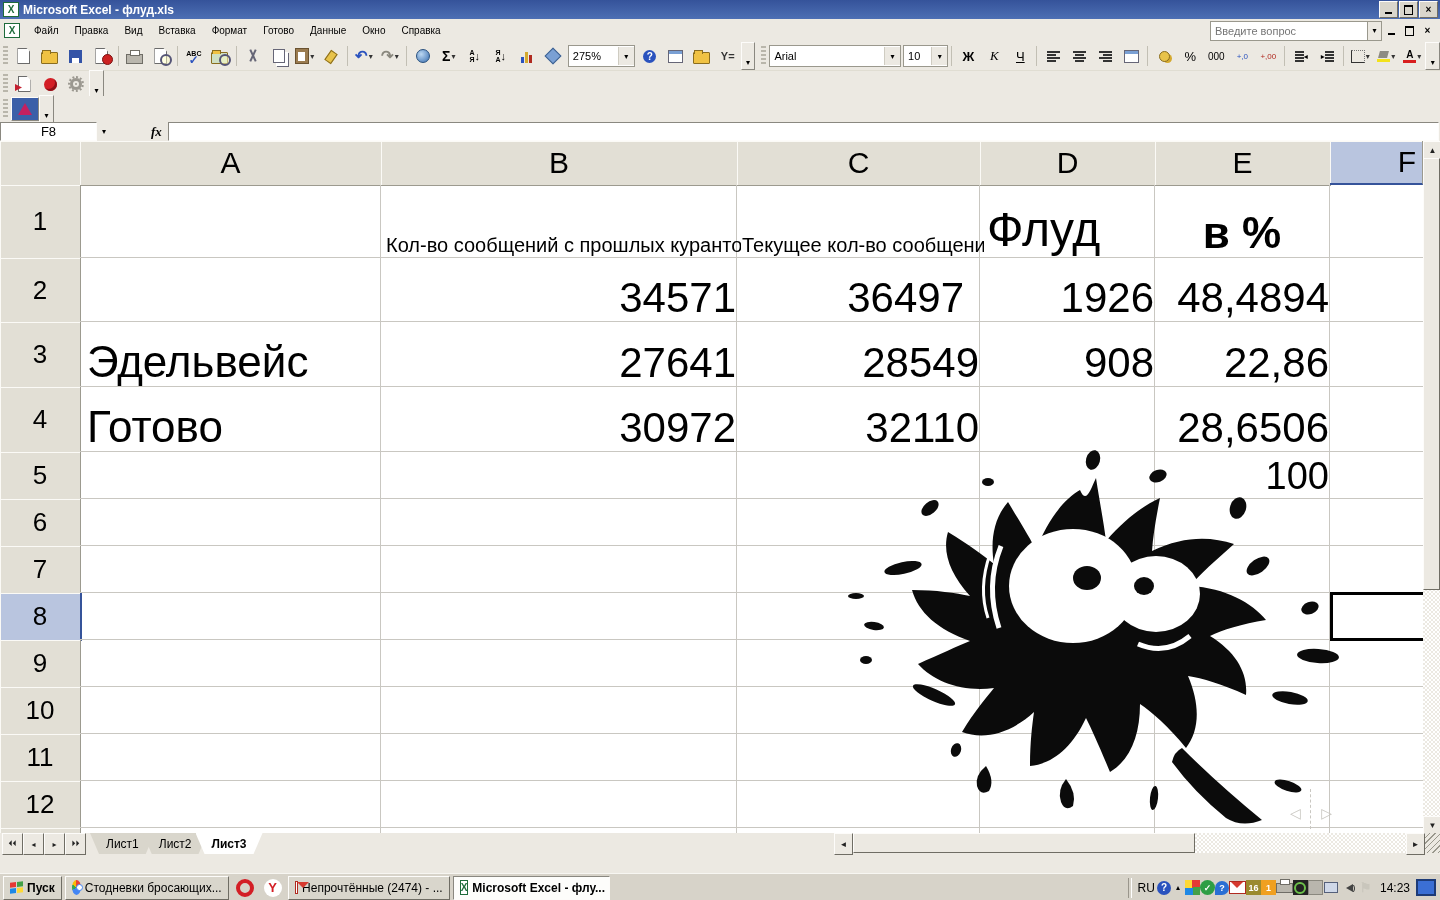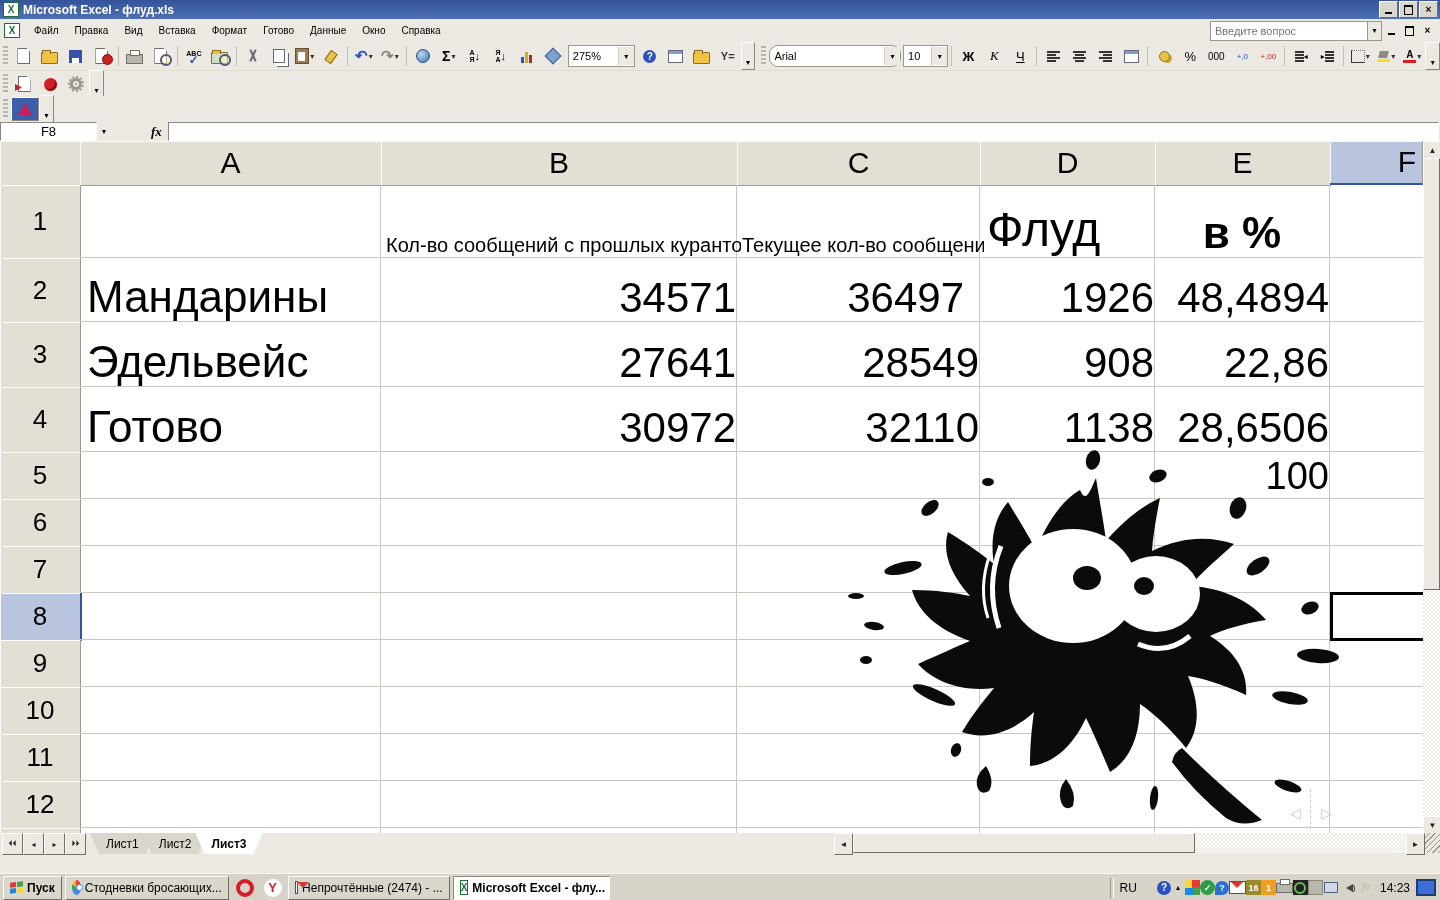--- a/index.html
+++ b/index.html
@@ -258,21 +258,21 @@
     <span class="tbtn">
         <span class="winico"></span>
       </span>
     <span class="tbtn">
         <span class="folder"></span>
       </span>
     <span class="tbtn" style="font-weight:bold;color:#333;">Y=</span>
     <span class="ovf raised2">▾</span>
 
     <span class="grip" style="margin-left:6px;"></span>
-    <span class="combo" style="width:128px;border-radius:9px;">
+    <span class="combo" style="width:128px;">
       <span>Arial</span>
         <span class="combobtn">▾</span>
       </span>
     <span class="combo" style="width:40px;margin-left:2px;">
       <span>10</span>
         <span class="combobtn">▾</span>
       </span>
     <span class="tsep"></span>
     <span class="tbtn" style="font-weight:bold;font-size:13px;">Ж</span>
     <span class="tbtn" style="font-style:italic;font-size:13px;font-family:'Liberation Serif',serif;">К</span>
@@ -401,36 +401,34 @@
     <div class="abs gl" style="left:80px;top:545px;width:1343px;height:1px;"></div>
     <div class="abs gl" style="left:80px;top:592px;width:1343px;height:1px;"></div>
     <div class="abs gl" style="left:80px;top:639px;width:1343px;height:1px;"></div>
     <div class="abs gl" style="left:80px;top:686px;width:1343px;height:1px;"></div>
 
     <div class="abs cell small" style="left:381px;top:44px;width:355px;height:72px;">Кол-во сообщений с прошлых курантов</div>
     <div class="abs cell small" style="left:737px;top:44px;width:242px;height:72px;">Текущее кол-во сообщений</div>
     <div class="abs cell txtbig" style="left:980px;top:44px;width:174px;height:72px;font-size:48px;">Флуд</div>
     <div class="abs cell" style="left:1155px;top:44px;width:174px;height:72px;font-size:44px;font-weight:bold;justify-content:center;line-height:1.1;">в %</div>
 
-    <div class="abs cell txtbig" style="left:80px;top:117px;width:300px;height:63px;">Мандарины</div>
     <div class="abs cell num" style="left:381px;top:117px;width:355px;height:63px;">34571</div>
     <div class="abs cell num" style="left:722px;top:117px;width:242px;height:63px;">36497</div>
     <div class="abs cell num" style="left:980px;top:117px;width:174px;height:63px;">1926</div>
     <div class="abs cell num" style="left:1155px;top:117px;width:174px;height:63px;text-align:center;">48,4894</div>
 
     <div class="abs cell txtbig" style="left:80px;top:181px;width:300px;height:64px;">Эдельвейс</div>
     <div class="abs cell num" style="left:381px;top:181px;width:355px;height:64px;">27641</div>
     <div class="abs cell num" style="left:737px;top:181px;width:242px;height:64px;">28549</div>
     <div class="abs cell num" style="left:980px;top:181px;width:174px;height:64px;">908</div>
     <div class="abs cell num" style="left:1155px;top:181px;width:174px;height:64px;">22,86</div>
 
     <div class="abs cell txtbig" style="left:80px;top:246px;width:300px;height:64px;">Готово</div>
     <div class="abs cell num" style="left:381px;top:246px;width:355px;height:64px;">30972</div>
     <div class="abs cell num" style="left:737px;top:246px;width:242px;height:64px;">32110</div>
-    <div class="abs cell num" style="left:980px;top:246px;width:174px;height:64px;">1138</div>
     <div class="abs cell num" style="left:1155px;top:246px;width:174px;height:64px;">28,6506</div>
 
     <div class="abs cell num" style="left:1155px;top:311px;width:174px;height:46px;font-size:38px;">100</div>
 
     <svg class="abs" style="left:838px;top:305px;" width="515" height="390" viewBox="0 0 515 390">
       <g fill="#0b0b0b">
         <path d="M 258,32
           C 262,58 266,78 268,95 C 288,72 305,60 322,52 C 318,72 315,90 314,105
           C 345,90 372,90 396,98 C 378,114 362,128 352,140
           C 388,142 414,157 428,174 C 404,178 384,184 372,190
@@ -530,21 +528,21 @@
     <span class="taskbtn raised" style="width:148px;">
       <span class="envico"></span>
       <span>Непрочтённые (2474) - ...</span>
     </span>
     <span class="taskbtn sunken" style="width:143px;background:#fdfdfb;font-weight:bold;">
       <span class="xlico">X</span>
       <span>Microsoft Excel - флу...</span>
     </span>
     <span style="flex:1;"></span>
     <span style="width:2px;height:20px;border-left:1px solid #9a968c;border-right:1px solid #fff;margin-right:6px;"></span>
-    <span style="font-size:12px;margin-right:20px;">RU</span>
+    <span style="font-size:12px;margin-right:2px;">RU</span>
     <span class="qhelp" style="width:14px;height:14px;margin-right:5px;">?</span>
     <span style="font-size:8px;margin-right:5px;">▴</span>
     <span class="trayico" style="background:conic-gradient(#e53935 0 25%,#43a047 25% 50%,#1e88e5 50% 75%,#fdd835 75%);width:15px;height:15px;"></span>
     <span class="trayico" style="background:#2e9e44;border-radius:50%;width:15px;height:15px;">✓</span>
     <span class="trayico" style="background:#2a6fd4;border-radius:50% 50% 50% 0;width:14px;height:14px;">?</span>
     <span class="trayico">
         <span class="envico"></span>
       </span>
     <span class="trayico" style="background:#9a8a2e;color:#fff;width:15px;height:15px;">16</span>
     <span class="trayico" style="background:#f0a020;color:#fff;width:15px;height:15px;">1</span>

